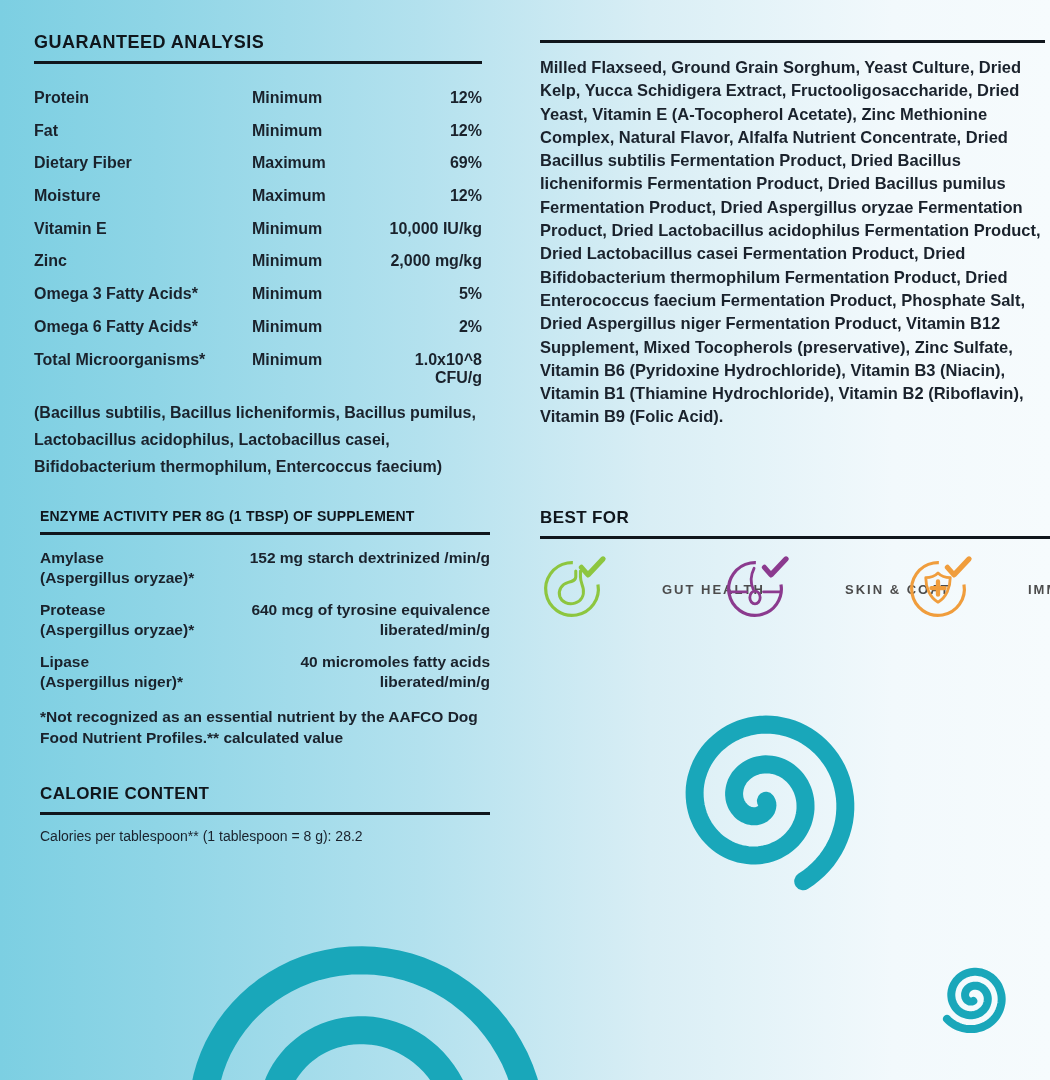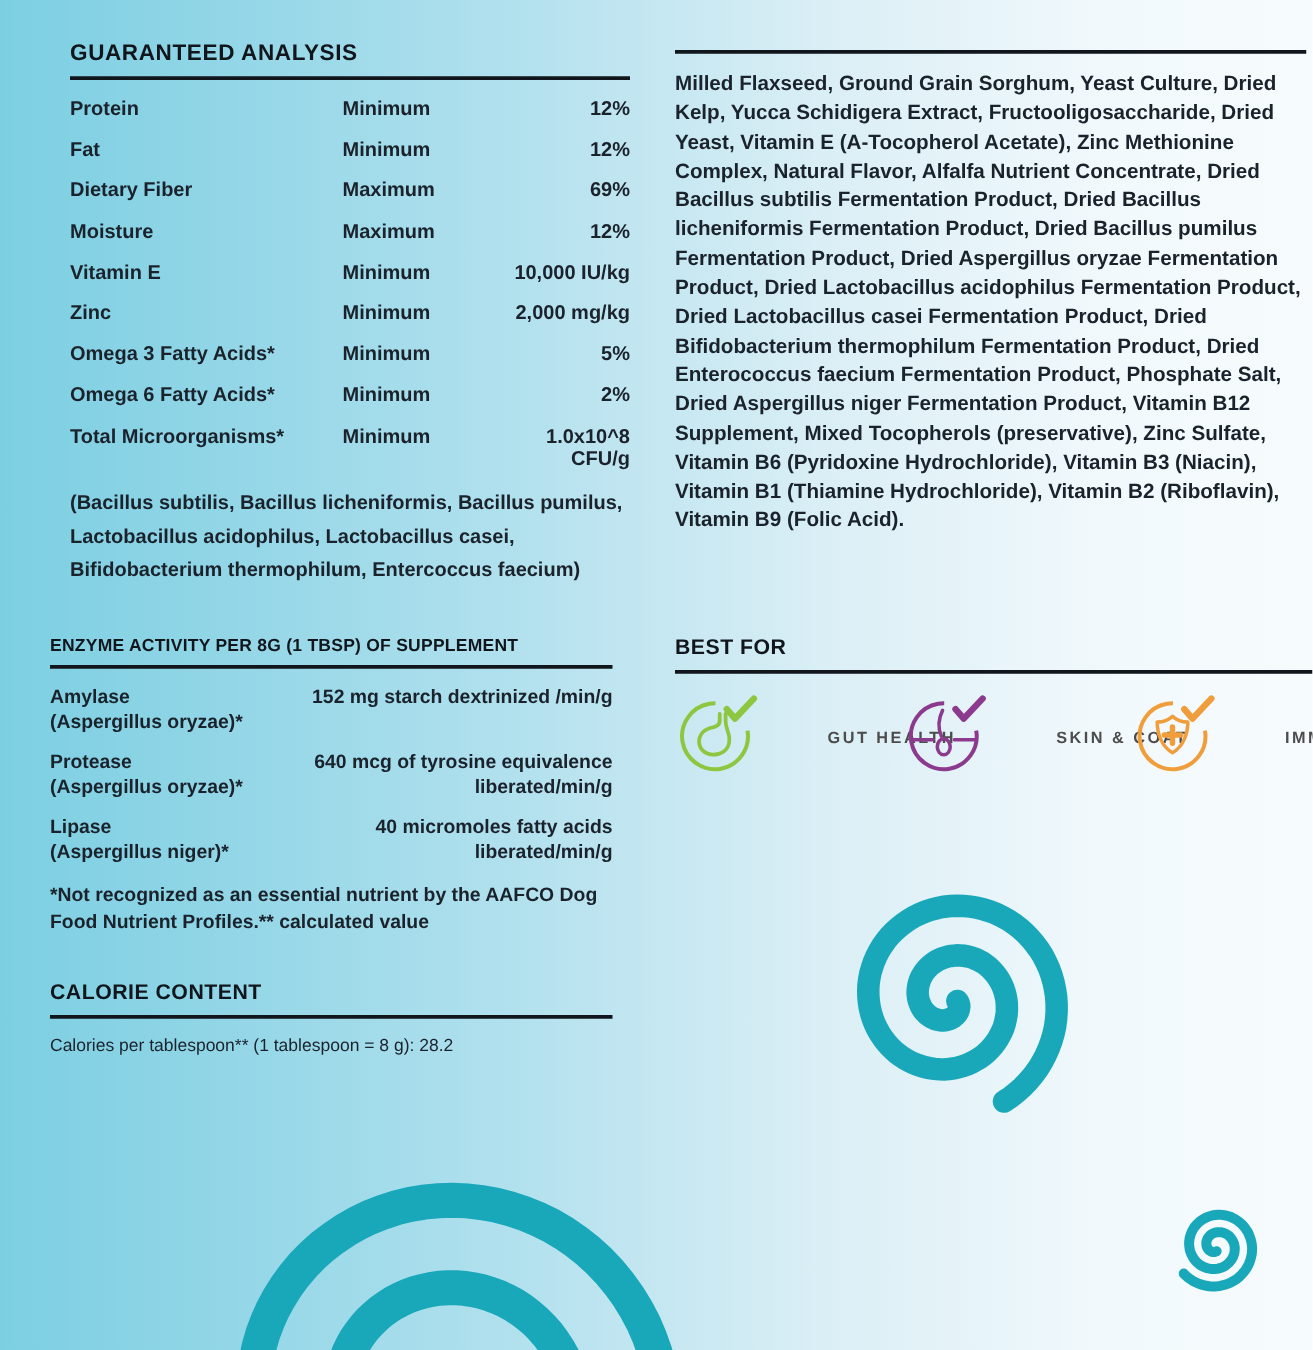--- a/index.html
+++ b/index.html
@@ -11,22 +11,22 @@
   }
   .sec{position:absolute;}
   h2{
     margin:0;font-size:18px;font-weight:700;letter-spacing:.5px;
     color:var(--heading_text,#10161c);white-space:nowrap;
   }
   h2.small{font-size:14px;letter-spacing:.2px;}
   h2.mid{font-size:17px;letter-spacing:.4px;}
   .rule{height:3px;background:var(--rule,#10161c);margin-top:8px;}
   
-  .sec-ga{left:56px;top:32px;width:448px;}
-  .ga-table{margin-top:15px;}
+  .sec-ga{left:34px;top:32px;width:448px;}
+  .ga-table{margin-top:25px;}
   .ga-row{display:flex;height:32.7px;font-size:16px;font-weight:700;align-items:flex-start;}
   .ga-row .n{width:218px;}
   .ga-row .b{width:112px;}
   .ga-row .v{flex:1;text-align:right;}
   .ga-note{font-size:16px;font-weight:700;line-height:27px;}
   
   .sec-enzyme{left:40px;top:508px;width:450px;}
   .ez-row{display:flex;justify-content:space-between;margin-top:13px;font-size:15.5px;font-weight:700;line-height:19.5px;}
   .ez-row .l{width:200px;}
   .ez-row .r{width:248px;text-align:right;}

